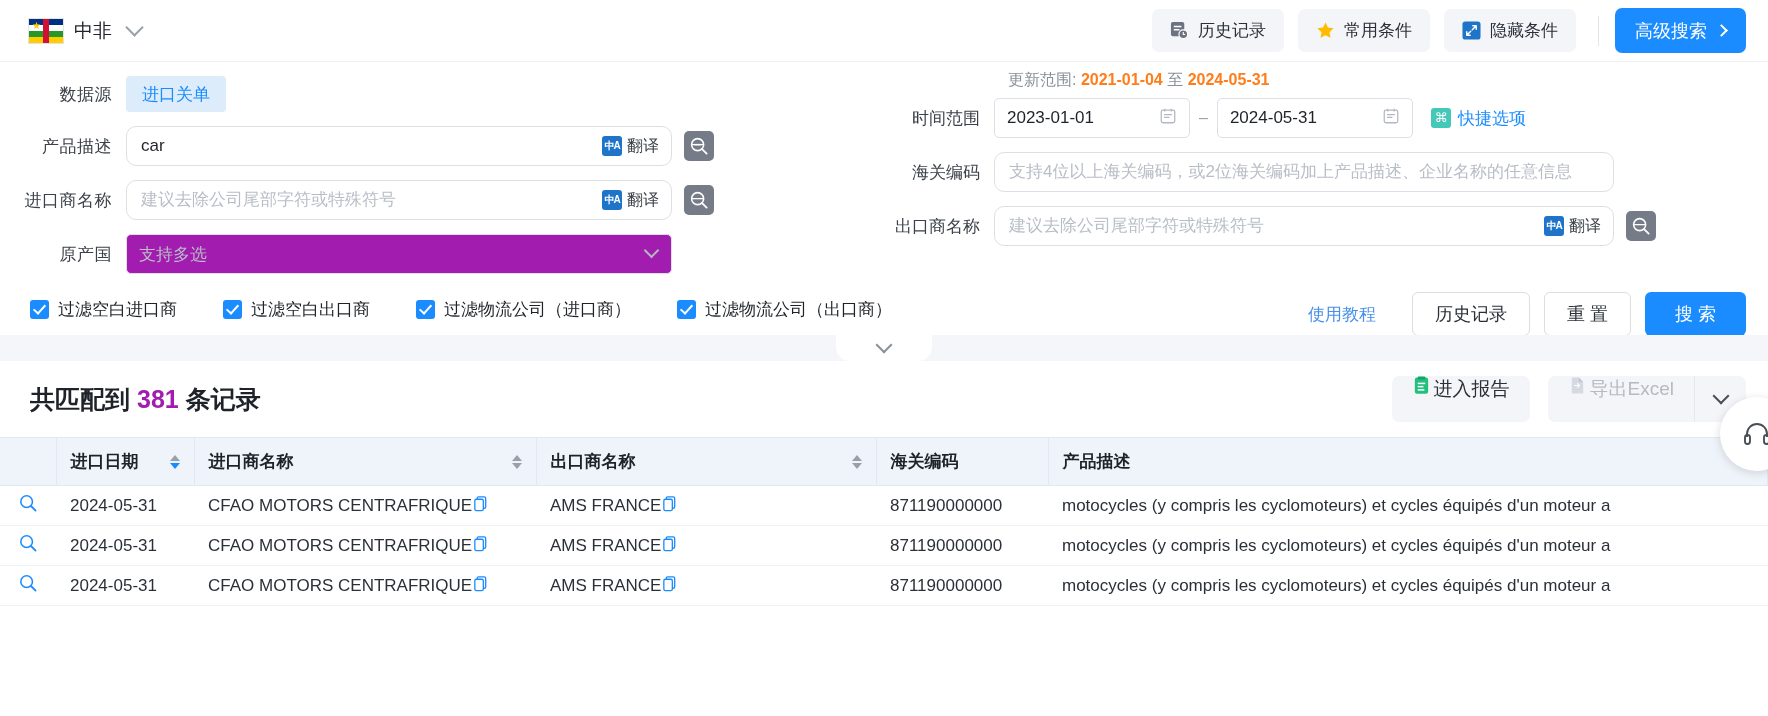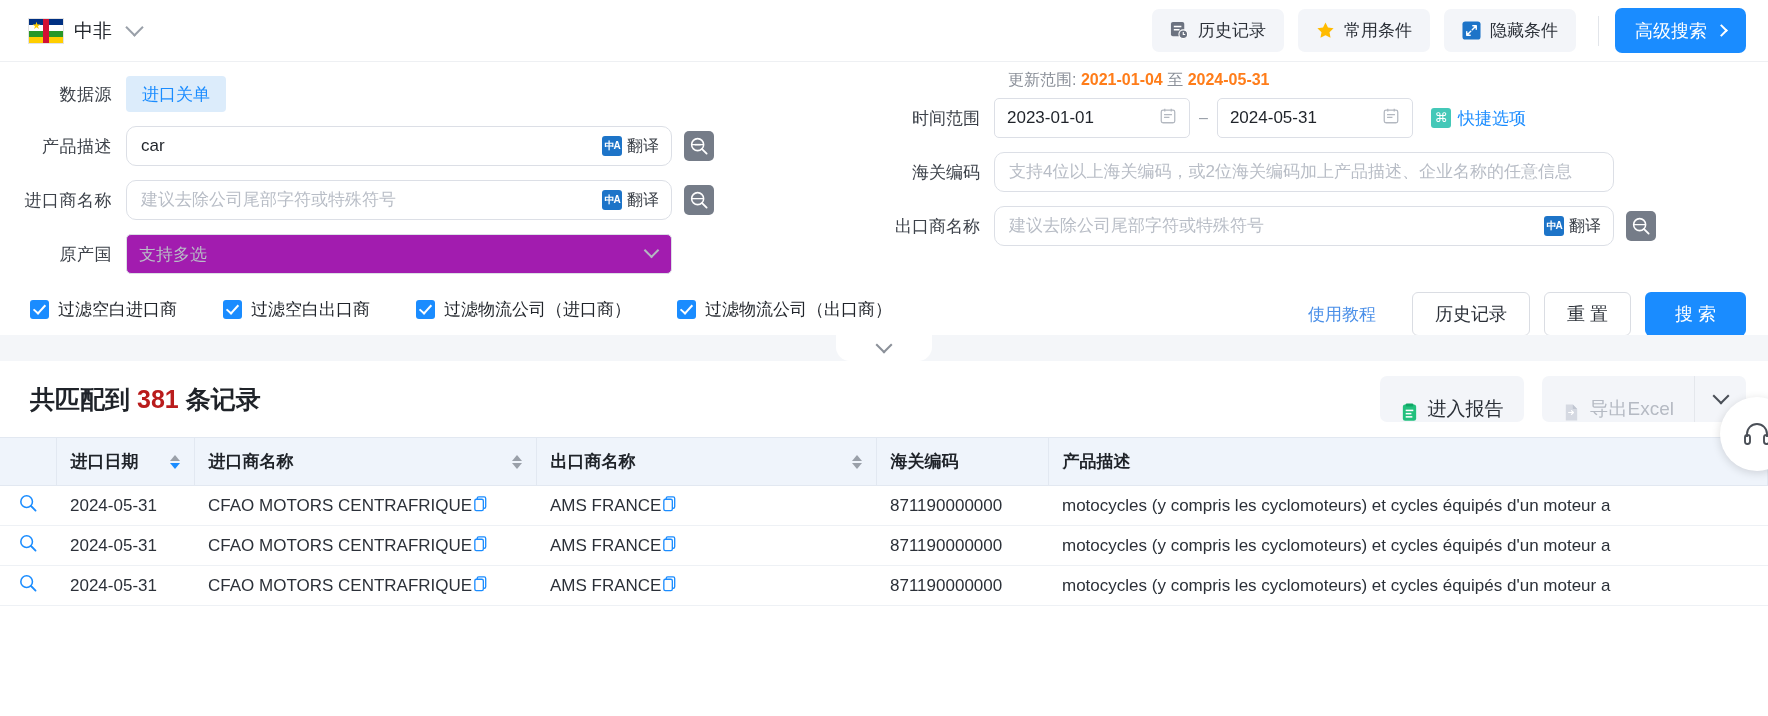--- a/index.html
+++ b/index.html
@@ -199,24 +199,24 @@
     width:12px; height:12px; border-right:2px solid #8b9099; border-bottom:2px solid #8b9099;
     transform: rotate(45deg); margin-top:-6px;
   }
 
   
   .results { padding: 0 0 0 0; position:relative; }
   .res-head {
     height: 76px; display:flex; align-items:center; padding: 0 22px 0 30px;
   }
   .res-title { font-size: 25px; font-weight: bold; color:#1f2329; }
-  .res-title .num { color:#b91c1c; margin: 0 7px; }
+  .res-title .num { color:#a21caf; margin: 0 7px; }
   .res-spacer { flex:1 1 auto; }
   .lightbtn {
-    display:inline-flex; align-items:flex-end; gap:9px; height:46px; padding:0 20px;
+    display:inline-flex; align-items:flex-start; gap:3px; height:46px; padding:0 20px;
     background:#f3f5f9; border-radius:7px; font-size:19px; color:#2b3038;
     border:none; cursor:pointer; margin-left: 18px; white-space:nowrap;
   }
   .lightbtn.dis { color:#b5bac3; }
   .splitgrp { display:flex; align-items:center; margin-left:18px; }
   .splitgrp .lightbtn { margin-left:0; border-top-right-radius:0; border-bottom-right-radius:0; }
   .splitgrp .caretbtn {
     width: 52px; height:46px; background:#f3f5f9; border:none; cursor:pointer;
     border-left: 1px solid #e4e7ec;
     border-top-right-radius:7px; border-bottom-right-radius:7px;

